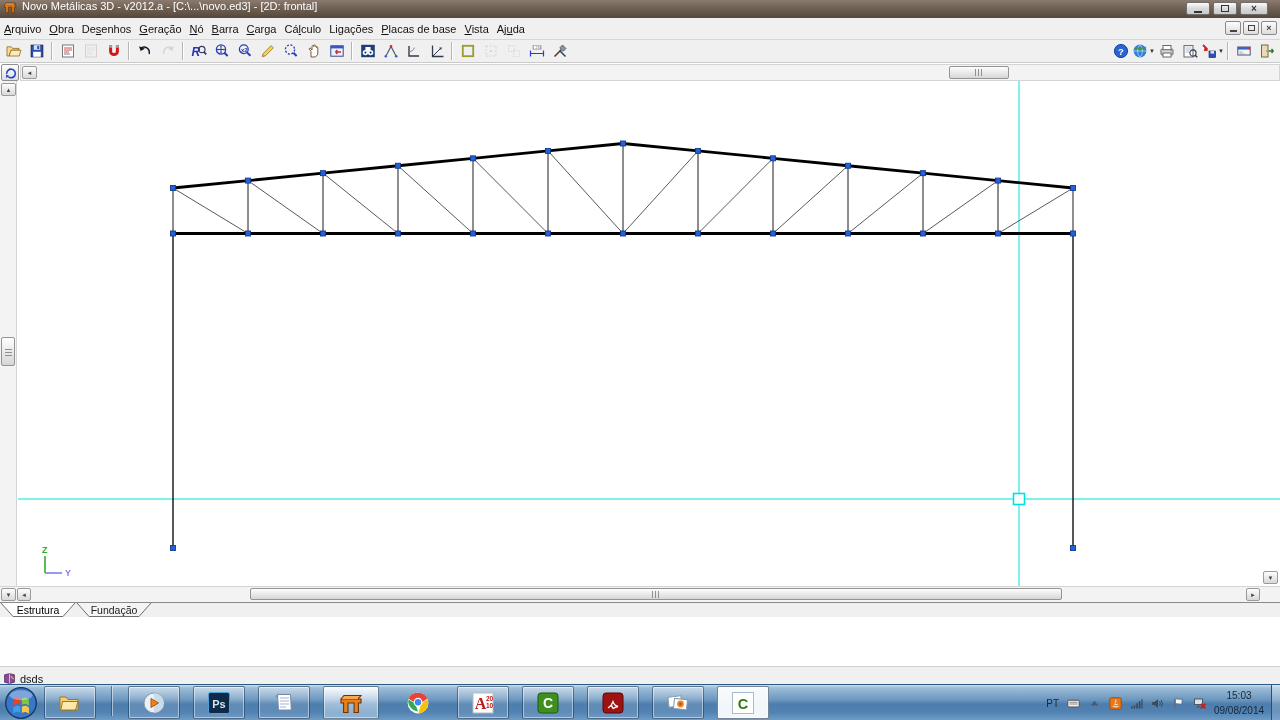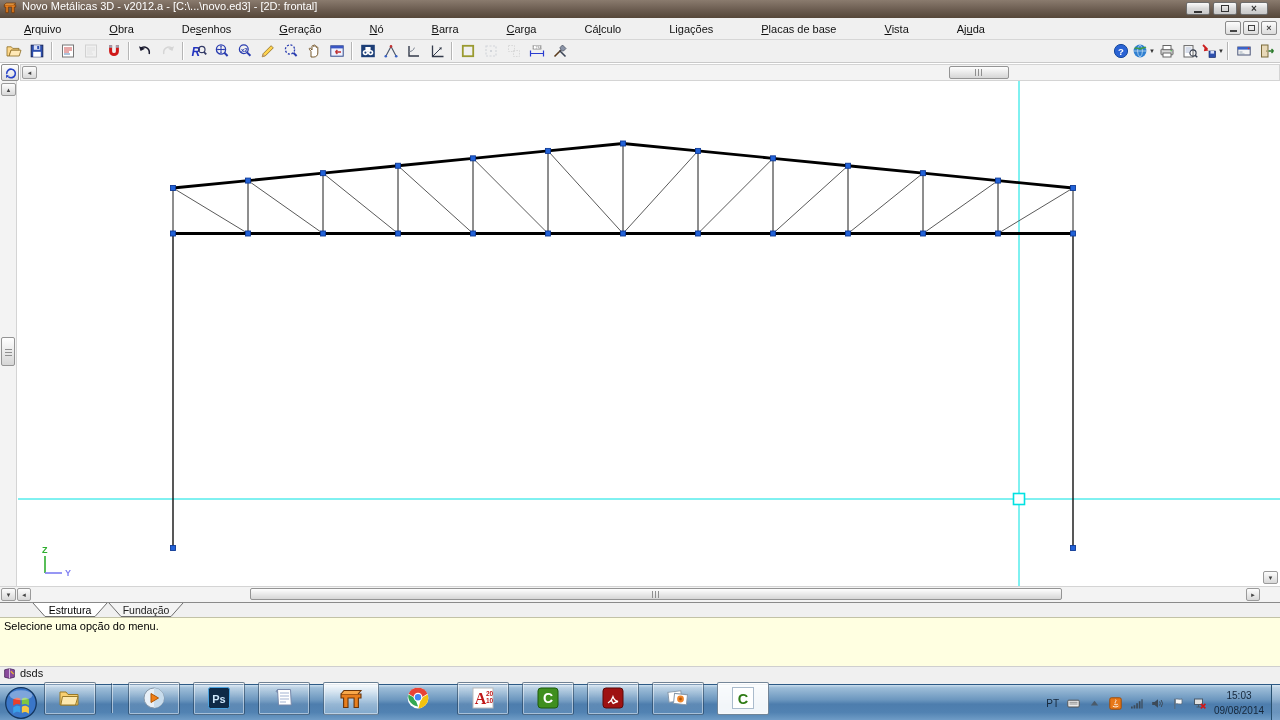--- a/index.html
+++ b/index.html
@@ -14,21 +14,21 @@
   .titlebar .appicon{margin:0 5px 0 3px;display:flex;}
   .wbtn{position:absolute;top:2px;height:13px;border:1px solid #6d6d6d;border-radius:2px;
     background:linear-gradient(#fbfbfb,#d9d9d9 50%,#c9c9c9);display:flex;align-items:center;justify-content:center;}
   .wbtn .bar{width:8px;height:2px;background:#333;margin-top:6px;}
   .wbtn .box{width:8px;height:7px;border:1px solid #333;}
   .wbtn .x{font-size:10px;font-weight:bold;color:#333;line-height:10px;}
 
   
   .menubar{position:absolute;left:0;top:18px;width:1280px;height:22px;background:#f0f0f0;
     border-bottom:1px solid #d6d6d6;display:flex;align-items:center;font-size:11px;color:#111;}
-  .menu-item{padding:3px 24px;cursor:default;}
+  .menu-item{padding:3px 4px;cursor:default;}
   .menu-item u{text-decoration:underline;}
   .mdi-btns{position:absolute;right:3px;top:3px;display:flex;gap:2px;}
   .mdibtn{width:16px;height:14px;border:1px solid #8a8a8a;border-radius:2px;
     background:linear-gradient(#fcfcfc,#dcdcdc);display:flex;align-items:center;justify-content:center;}
   .mdibtn .bar{width:7px;height:2px;background:#444;margin-top:6px;}
   .mdibtn .box{width:7px;height:6px;border:1px solid #444;}
   .mdibtn .x{font-size:9px;font-weight:bold;color:#444;}
 
   
   .toolbar{position:absolute;left:0;top:40px;width:1280px;height:23px;background:#f0f0f0;
@@ -50,33 +50,33 @@
     background:linear-gradient(#fdfdfd,#d8d8d8);color:#444;font-size:6px;display:flex;align-items:center;justify-content:center;}
   .sthumb{position:absolute;border:1px solid #949494;border-radius:2px;
     background:linear-gradient(#fefefe,#d6d6d6);display:flex;align-items:center;justify-content:center;}
   .grip-v{width:9px;height:7px;background:repeating-linear-gradient(90deg,#8f8f8f 0 1px,rgba(0,0,0,0) 1px 3px);}
   .grip-h{width:7px;height:9px;background:repeating-linear-gradient(0deg,#8f8f8f 0 1px,rgba(0,0,0,0) 1px 3px);}
 
   .canvas{position:absolute;left:18px;top:81px;width:1262px;height:505px;background:#fff;}
   #structure-svg{position:absolute;left:0;top:0;}
 
   
-  .tabstrip{position:absolute;left:0;top:602px;width:1280px;height:15px;background:#f0f0f0;border-top:1px solid #8a8a8a;padding-left:32px;}
+  .tabstrip{position:absolute;left:0;top:602px;width:1280px;height:15px;background:#f0f0f0;border-top:1px solid #8a8a8a;}
 
   
   .message{position:absolute;left:0;top:617px;width:1280px;height:49px;background:#ffffe1;
     border-top:1px solid #c2c2a6;font-size:11px;color:#000;padding:2px 4px;}
   .statusstrip{position:absolute;left:0;top:666px;width:1280px;height:24px;background:#f0f0f0;
-    border-top:1px solid #cfcfcf;display:flex;align-items:flex-start;font-size:11px;color:#111;}
+    border-top:1px solid #cfcfcf;display:flex;align-items:center;font-size:11px;color:#111;}
 
   
   .taskbar{position:absolute;left:0;top:684px;width:1280px;height:36px;border-top:1px solid #2d5a85;
     background:linear-gradient(180deg,#cadeee 0%,#9dbdd8 8%,#6c97bf 42%,#4d7dad 55%,#5182b2 78%,#6f9cc6 100%);}
   .orb{position:absolute;left:4px;top:1px;}
-  .tb-apps{position:absolute;left:44px;top:1px;height:24px;display:flex;align-items:center;gap:13px;}
+  .tb-apps{position:absolute;left:44px;top:1px;height:24px;display:flex;align-items:flex-start;gap:13px;}
   .tb-app{width:52px;height:33px;display:flex;align-items:center;justify-content:center;border-radius:2px;border:1px solid rgba(0,0,0,0);}
   .tb-app.boxed{border:1px solid rgba(25,55,85,.6);
     background:linear-gradient(rgba(255,255,255,.42),rgba(255,255,255,.13) 48%,rgba(255,255,255,.06));
     box-shadow:inset 0 0 0 1px rgba(255,255,255,.45);}
   .tb-app.active{width:56px;background:linear-gradient(rgba(255,255,255,.92),rgba(226,240,250,.6) 48%,rgba(198,224,242,.4));}
   .tb-app.white{background:rgba(255,255,255,.93);}
   .tb-divider{width:0;height:30px;border-left:1px solid rgba(30,60,90,.55);border-right:1px solid rgba(255,255,255,.5);margin:0 2px;}
   .tray{position:absolute;right:74px;top:0;height:36px;display:flex;align-items:center;gap:8px;color:#16273a;font-size:10px;}
   .clock{position:absolute;right:12px;top:3px;width:58px;text-align:center;color:#16273a;font-size:10px;line-height:15px;}
   .showdesk{position:absolute;right:0;top:0;width:9px;height:36px;border-left:1px solid #28506f;
@@ -469,23 +469,20 @@
 
   <div class="tabstrip">
     <svg width="300" height="15">
       <path d="M1 0 L13 13.5 H63 L75 0" fill="#ffffff" stroke="#6e6e6e"></path>
       <path d="M77 0 L89 13.5 H139 L151 0" fill="#f4f4f4" stroke="#6e6e6e"></path>
       <text x="38" y="11" font-size="10.5" text-anchor="middle" fill="#000">Estrutura</text>
       <text x="114" y="11" font-size="10.5" text-anchor="middle" fill="#222">Fundação</text>
     </svg>
   </div>
 
-  <div class="message">
-    <span>Selecione uma opção do menu.</span>
-  </div>
 
   <div class="statusstrip">
     <span id="status-book" style="margin:0 4px 0 3px;display:flex;">
         <svg width="13" height="13" viewBox="0 0 16 16">
           <path d="M2 3.5 8 2l6 1.5v9L8 14l-6-1.5Z" fill="#8a4a9c" stroke="#4a2a5a"></path>
           <path d="M8 2v12" stroke="#e8d8f0"></path>
           <path d="M9.6 5.2l3.6 3.6" stroke="#e8b830" stroke-width="1.4"></path>
         </svg>
       </span>
     <span>dsds</span>

